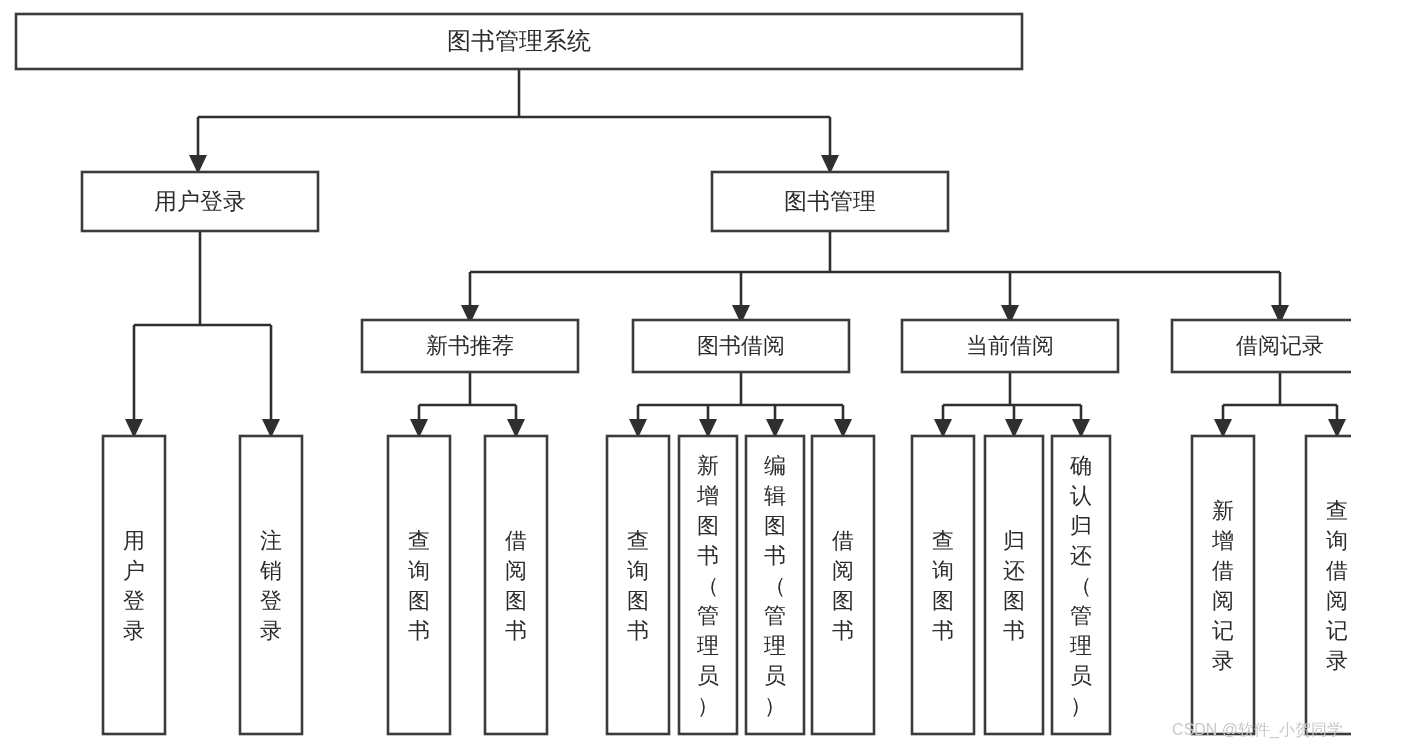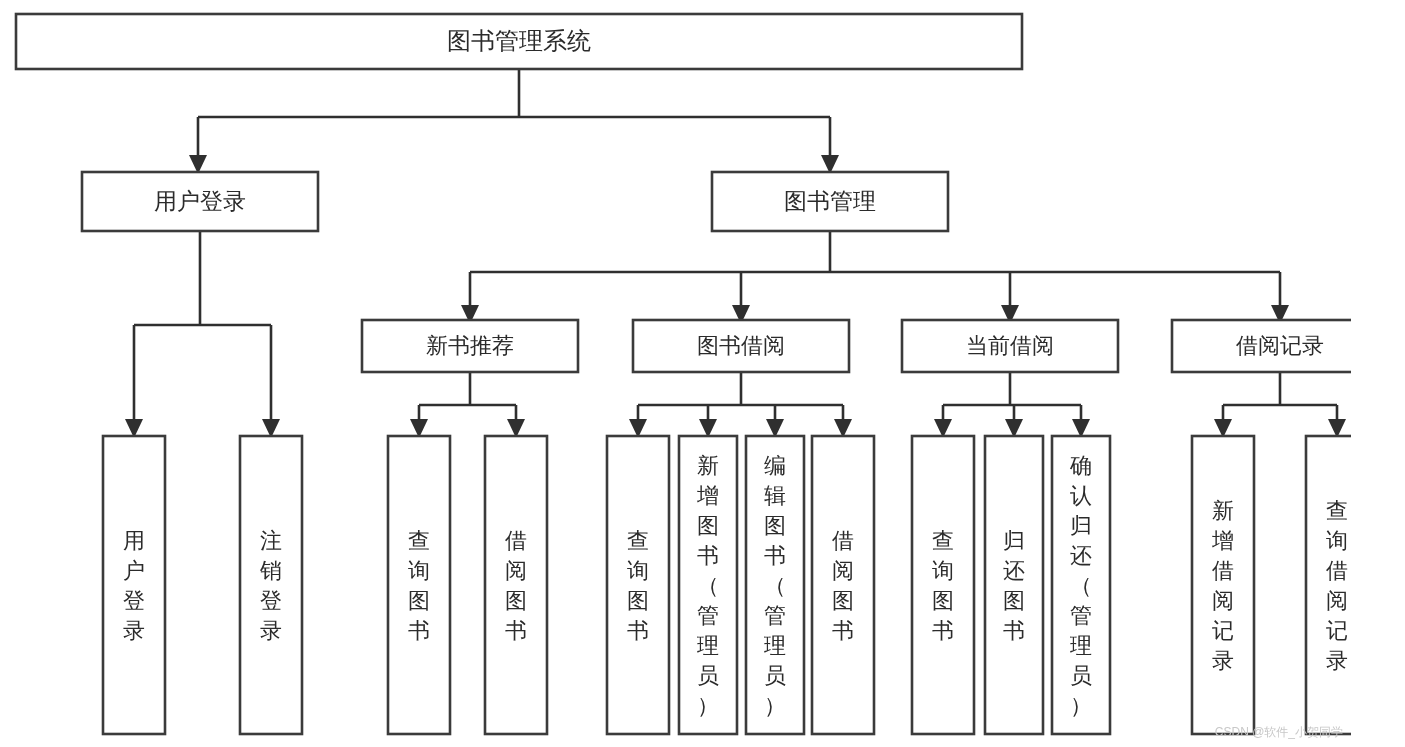--- a/index.html
+++ b/index.html
@@ -51,21 +51,21 @@
   }
   .arrow-head {
     fill: #2f2f2f;
     stroke: none;
   }
   .watermark {
     position: absolute;
     right: 8px;
     bottom: 6px;
     color: #c8c8c8;
-    font-size: 12px;
+    font-size: 16px;
     font-family: "Liberation Sans", "DejaVu Sans", sans-serif;
     white-space: nowrap;
     user-select: none;
   }
 </style>
 </head>
 <body>
 
 <div id="diagram-root">
 

